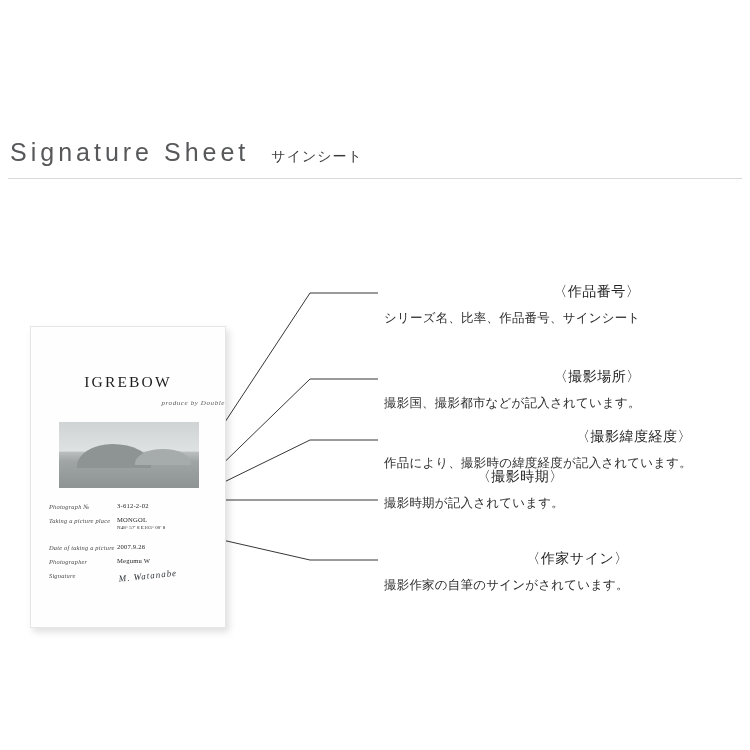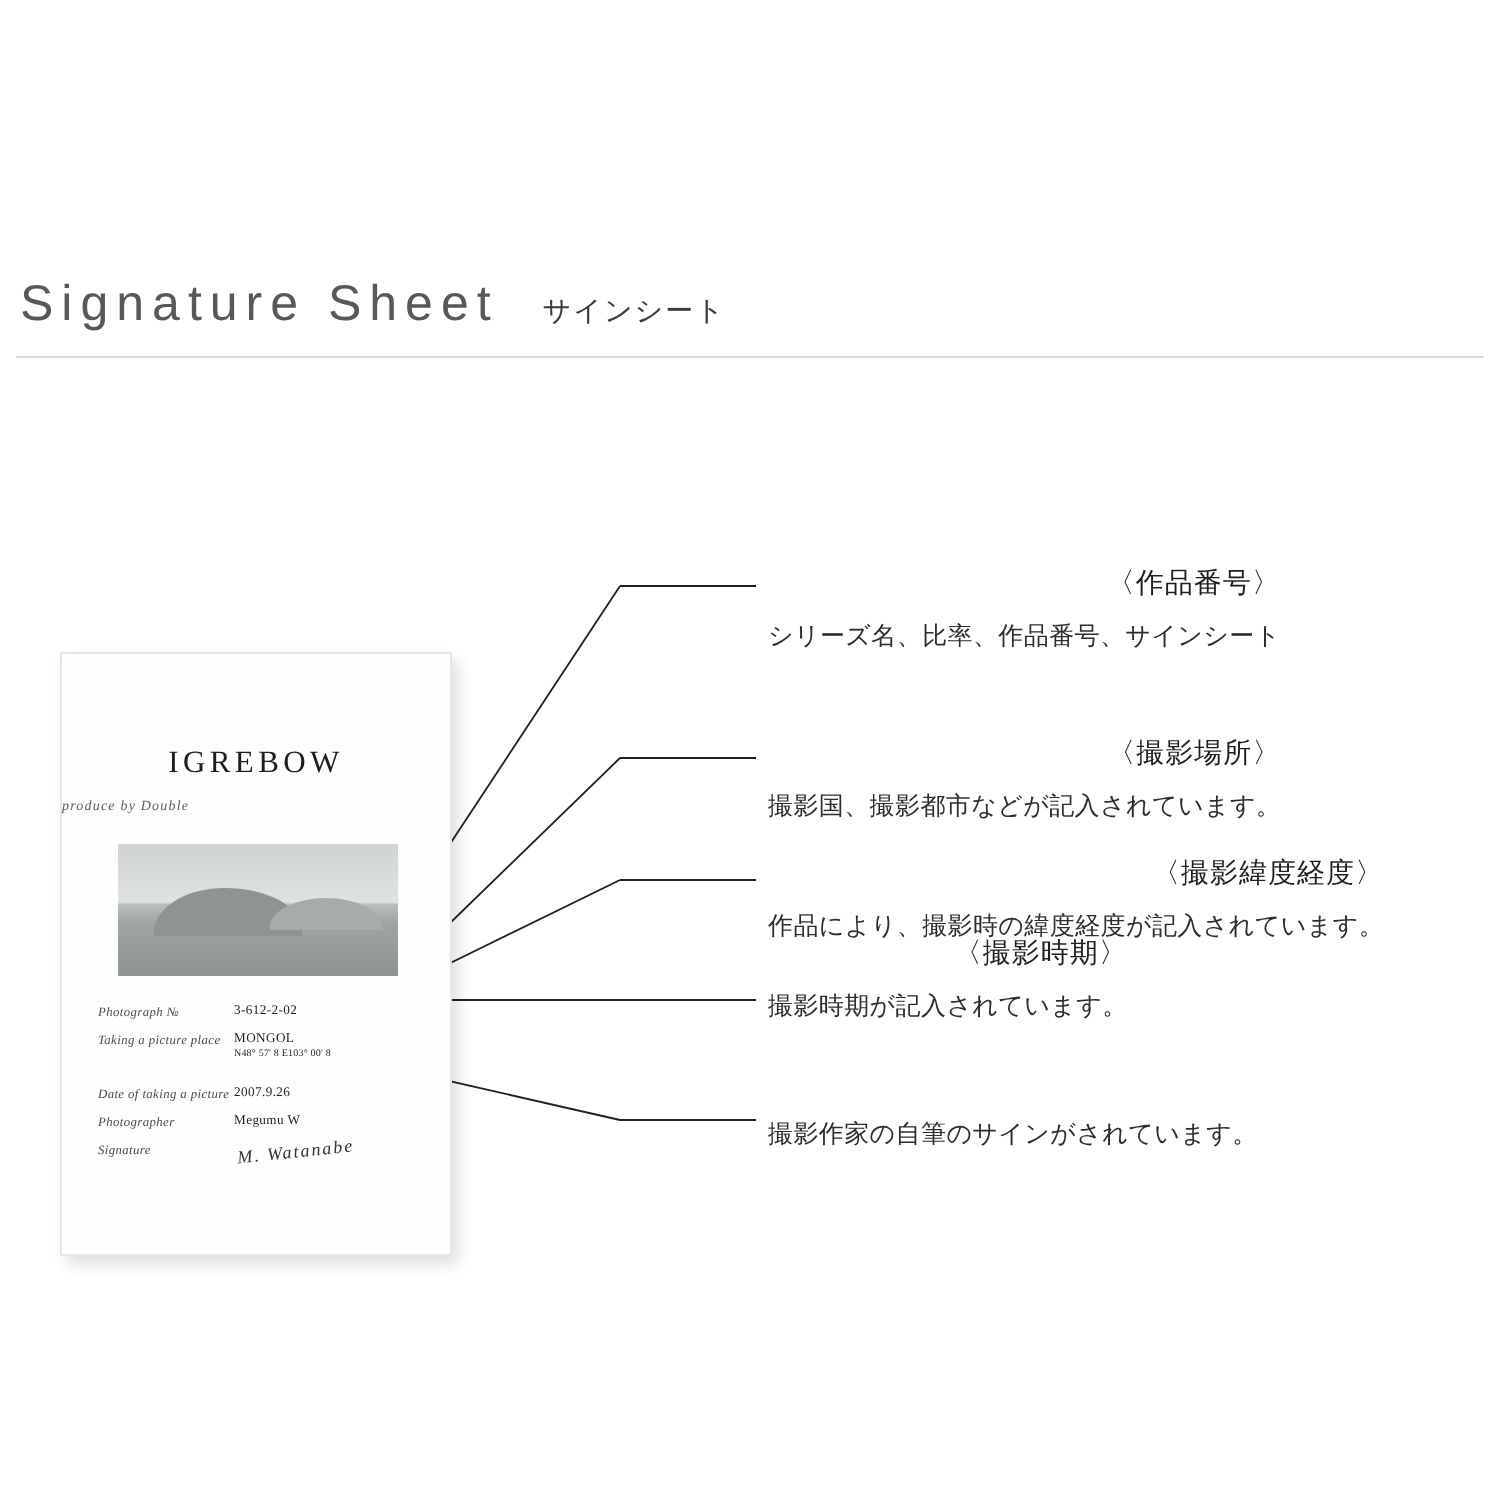--- a/index.html
+++ b/index.html
@@ -93,21 +93,21 @@
     font-family: "Liberation Serif", serif;
     font-size: 15.5px;
     letter-spacing: 2.2px;
     color: #1d1d1d;
   }
   .sheet-produce {
     position: absolute;
     top: 72px;
     left: 0;
     width: 100%;
-    text-align: left;
+    text-align: right;
     font-family: "Liberation Serif", serif;
     font-style: italic;
     font-size: 7px;
     letter-spacing: 0.6px;
     color: #5c5c5c;
   }
   .sheet-photo {
     position: absolute;
     top: 95px;
     left: 28px;
@@ -301,16 +301,17 @@
     <div class="callout-title">〈撮影場所〉</div>
     <div class="callout-body">撮影国、撮影都市などが記入されています。</div>
   </div>
 
   <div class="callout c4">
     <div class="callout-title">〈撮影時期〉</div>
     <div class="callout-body">撮影時期が記入されています。</div>
   </div>
 
   <div class="callout c5">
+    <div class="callout-title">〈作家サイン〉</div>
     <div class="callout-body">撮影作家の自筆のサインがされています。</div>
   </div>
 
 </div>
 
 </body></html>

